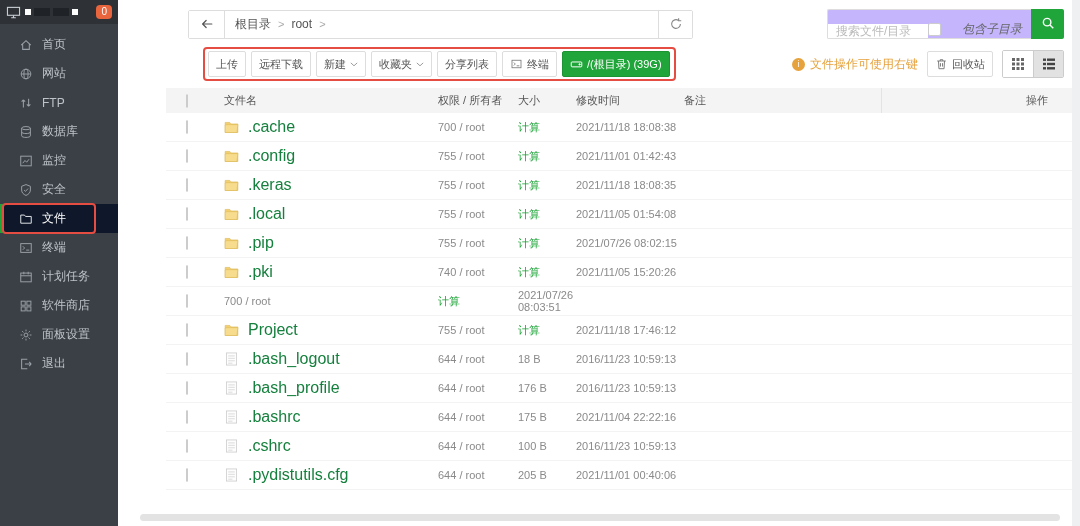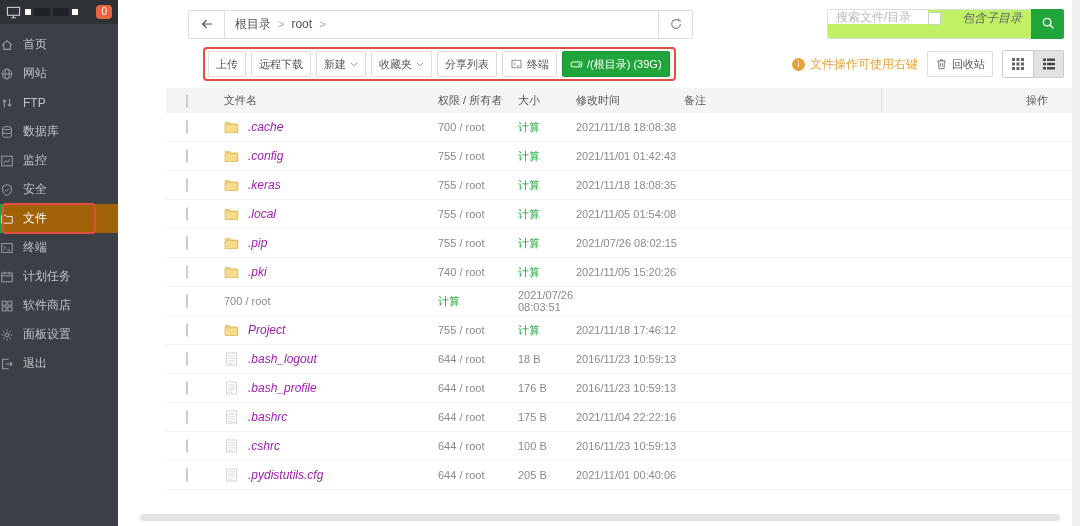--- a/index.html
+++ b/index.html
@@ -9,39 +9,39 @@
 
   
   .sidebar { width:118px; flex-shrink:0; background:#3b4046; display:flex; flex-direction:column; }
   .sidebar-header { height:24px; background:#2e3237; display:flex; align-items:center; padding:0 6px; gap:4px; }
   .sidebar-header .ic svg { width:15px; height:13px; display:block; color:#c7ccd2; }
   .redact { display:flex; align-items:center; gap:3px; }
   .wsq { width:6px; height:6px; background:#fdfdfd; }
   .dblk { width:16px; height:8px; background:#1f2226; }
   .badge { margin-left:auto; background:#e8653d; color:#fff; font-size:10px; line-height:14px; padding:0 5px; border-radius:4px; }
   .menu { padding-top:6px; }
-  .menu-item { position:relative; height:29px; display:flex; align-items:center; gap:9px; font-size:12px; color:#bdc3c9; cursor:pointer; }
+  .menu-item { position:relative; height:29px; display:flex; align-items:center; gap:9px; padding-left:19px; font-size:12px; color:#bdc3c9; cursor:pointer; }
   .menu-item .ic { color:#9aa0a7; }
   .menu-item .ic svg { width:14px; height:14px; display:block; }
-  .menu-item.active { background:#a16207; color:#fff; box-shadow: inset 3px 0 0 #20a53a; }
+  .menu-item.active { background:#0f172a; color:#fff; box-shadow: inset 3px 0 0 #20a53a; }
   .menu-item.active .ic { color:#e6e9ec; }
 
   
   .content { position:relative; flex:1; background:#fff; overflow:hidden; display:flex; flex-direction:column;padding-left:48px; }
   .topbar { display:flex; align-items:center; justify-content:space-between; padding:9px 8px 7px 22px; }
   .crumb-box { display:flex; align-items:stretch; width:505px; height:29px; border:1px solid #ddd; border-radius:2px; background:#fff; }
   .back-btn { width:36px; border:none; border-right:1px solid #ddd; background:#fff; color:#555; display:flex; align-items:center; justify-content:center; cursor:pointer; }
   .back-btn svg, .refresh-btn svg { width:14px; height:14px; display:block; }
   .crumbs { flex:1; display:flex; align-items:center; gap:7px; padding:0 10px; font-size:12px; }
   .crumb-link { color:#555; cursor:pointer; }
   .crumb-sep { color:#aaa; font-size:11px; }
   .refresh-btn { width:34px; border:none; border-left:1px solid #ddd; background:#fff; color:#888; display:flex; align-items:center; justify-content:center; cursor:pointer; }
 
   .search-group { display:flex; align-items:stretch; height:30px; }
-  .search-box { display:flex; align-items:flex-start; border:1px solid #ddd; border-right:none; border-radius:2px 0 0 2px; background:#bef264; }
+  .search-box { display:flex; align-items:flex-end; border:1px solid #ddd; border-right:none; border-radius:2px 0 0 2px; background:#c4b5fd; }
   .search-box input { border:none; outline:none; width:100px; padding:0 8px; font-size:12px; color:#555; }
   .search-box input::placeholder { color:#bbb; }
   .include-sub { display:flex; align-items:center; gap:21px; font-size:12px; color:#666; padding-right:9px; cursor:pointer; white-space:nowrap;font-style:italic; }
   .cb { width:13px; height:13px; border:1px solid #ccc; border-radius:2px; background:#fff; flex-shrink:0; }
   .search-btn { width:33px; border:none; background:#20a53a; color:#fff; display:flex; align-items:center; justify-content:center; border-radius:0 2px 2px 0; cursor:pointer; }
   .search-btn svg { width:14px; height:14px; }
 
   .actionbar { display:flex; align-items:center; justify-content:space-between; padding:4px 8px 10px 22px; }
   .left-buttons { position:relative; display:flex; align-items:center; gap:5px;margin-left:20px; }
   .tb-btn { height:26px; padding:0 7px; border:1px solid #ddd; border-radius:2px; background:#fff; font-size:11px; color:#555; display:flex; align-items:center; gap:4px; cursor:pointer; white-space:nowrap; font-family:inherit; }
@@ -60,21 +60,21 @@
 
   
   .ftable { flex:1; overflow:hidden; }
   .thead, .trow { display:grid; grid-template-columns:38px 214px 80px 58px 108px 197px 1fr 56px; align-items:center; padding:0 24px 0 20px; }
   .thead { height:25px; background:#f4f4f4; font-size:11px; color:#555; }
   .thead .spacer { border-left:1px solid #e3e3e3; height:100%; }
   .th-action, .td-action { text-align:right; }
   .trow { height:29px; border-bottom:1px solid #f3f3f3; font-size:11px; color:#8a8a8a; cursor:pointer; }
   .td-name { display:flex; align-items:center; gap:9px; overflow:hidden; }
   .td-name .ic svg { width:15px; height:14px; display:block; }
-  .fname { font-size:12px; color:#a21caf; white-space:nowrap;font-style:italic; }
+  .fname { font-size:16px; color:#15803d; white-space:nowrap; }
   .calc-link { color:#20a53a; cursor:pointer; }
 
   .h-scrollbar { position:absolute; left:22px; right:12px; bottom:5px; height:7px; background:#e3e3e3; border-radius:4px; }
 
   .right-strip { width:8px; flex-shrink:0; background:#eef0f1; }
 
   
   .anno { position:absolute; border:2px solid #e54d42; border-radius:4px; pointer-events:none; z-index:6; }
   .anno-sidebar { top:-1px; bottom:-1px; left:2px; right:22px; }
   .anno-toolbar { top:-4px; bottom:-4px; left:-5px; right:-6px; }

